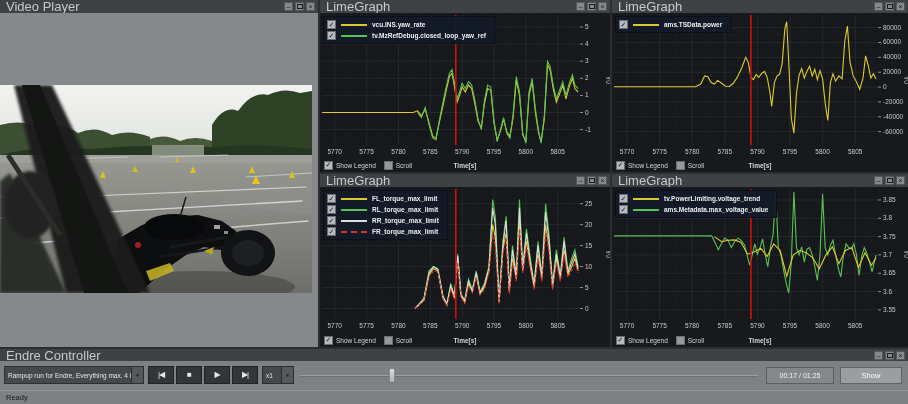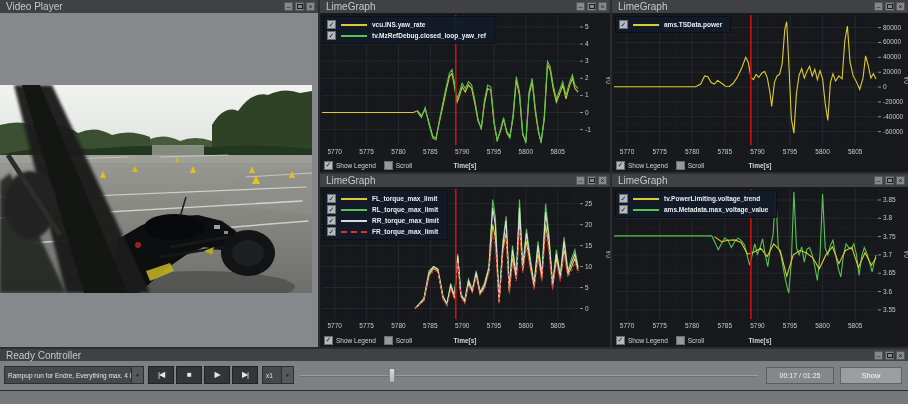--- a/index.html
+++ b/index.html
@@ -1,19 +1,19 @@
 <!DOCTYPE html>
 <html><head>
 <meta charset="utf-8">
 <style>
   html,body{margin:0;padding:0;background:#75797c;font-family:"Liberation Sans","DejaVu Sans",sans-serif;}
   #root{position:relative;width:908px;height:404px;background:#75797c;overflow:hidden;}
   .panel{position:absolute;background:#17191c;box-shadow:0 0 0 1px #2b2d2f;}
   .titlebar{position:absolute;left:0;top:0;right:0;height:13px;background:#3f4144;display:flex;align-items:center;justify-content:space-between;padding:0 3px 0 6px;box-sizing:border-box;}
-  .ttext{font-size:10px;color:#c6cacc;white-space:nowrap;}
+  .ttext{font-size:13px;color:#c6cacc;white-space:nowrap;}
   .wbtns{display:flex;gap:2px;}
   .wbtn{width:9px;height:9px;background:#85898c;border:1px solid #54585a;box-sizing:border-box;color:#1c1e20;font-size:7px;line-height:6px;display:flex;align-items:center;justify-content:center;}
   .float-box{width:4px;height:3px;border:1px solid #1c1e20;}
   #video-panel{left:0;top:0;width:318px;height:347px;background:#85898c;}
   .video-body{position:absolute;top:13px;left:0;right:0;bottom:0;background:#85898c;overflow:hidden;}
   .video-frame{position:absolute;top:72px;left:0;width:312px;height:208px;display:block;}
   #graph-0{left:320px;top:0;width:290px;height:172px;}
   #graph-1{left:612px;top:0;width:296px;height:172px;}
   #graph-2{left:320px;top:174px;width:290px;height:173px;}
   #graph-3{left:612px;top:174px;width:296px;height:173px;}
@@ -522,21 +522,21 @@
         <span class="cblabel">Show Legend</span>
         <span class="cb"></span>
         <span class="cblabel">Scroll</span>
         <span class="xlabel-center">Time[s]</span>
       </div>
     </div>
   </div>
 
   <div class="panel" id="time-panel">
     <div class="titlebar">
-      <span class="ttext">Ready Controller</span>
+      <span class="ttext">Endre Controller</span>
       <span class="wbtns">
           <span class="wbtn">–</span>
           <span class="wbtn">
             <span class="float-box"></span>
           </span>
           <span class="wbtn">×</span>
         </span>
     </div>
     <div class="tc-body">
       <div class="tc-combo" id="run-combo">
@@ -553,14 +553,17 @@
       </div>
       <div class="slider">
         <div class="groove"></div>
         <div class="handle" id="slider-handle" style="left: 20%;"></div>
       </div>
       <div class="tc-time">00:17 / 01:25</div>
       <button class="tc-open">Show</button>
     </div>
   </div>
 
+  <div id="statusbar">
+    <span>Ready</span>
+  </div>
 
 </div>
 
 </body></html>

